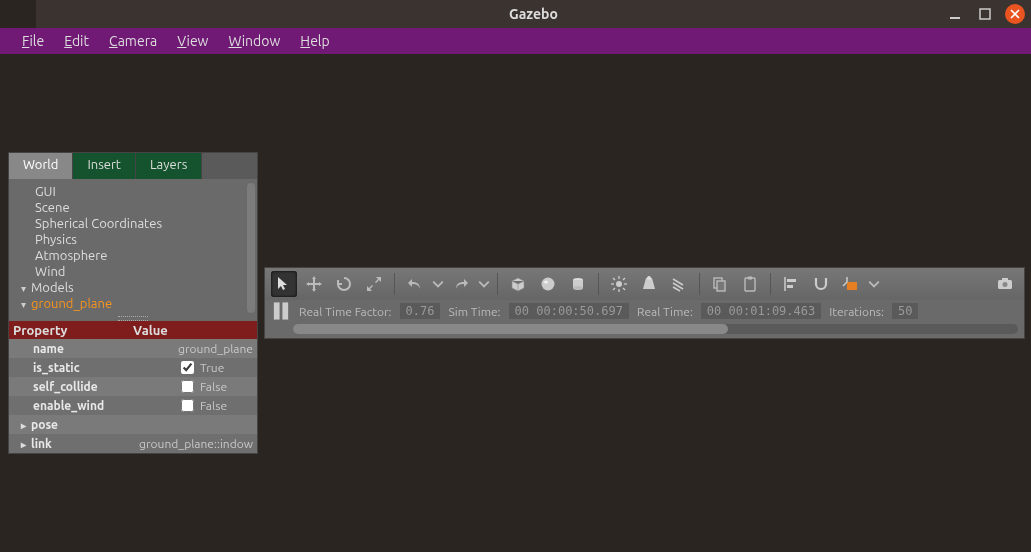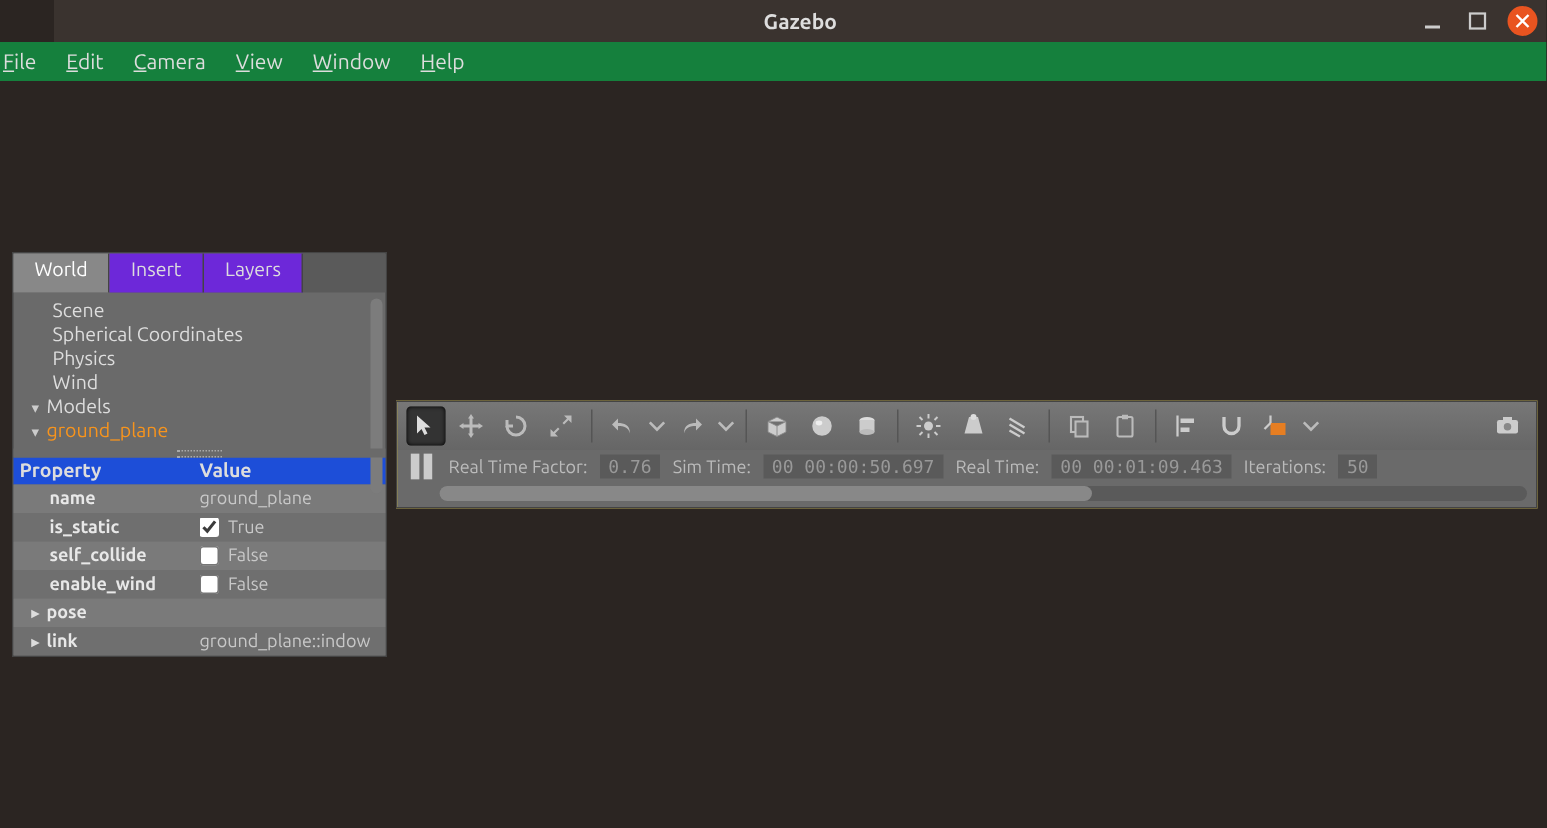--- a/index.html
+++ b/index.html
@@ -8,60 +8,60 @@
   
   .titlebar { height: 28px; background: #3a332f; display: flex; align-items: center; position: relative; margin-left: 36px; }
   .titlebar-title { flex: 1; text-align: center; font-size: 14px; font-weight: bold; color: #ddd; }
   .window-controls { position: absolute; right: 6px; top: 4px; display: flex; gap: 10px; align-items: center; }
   .win-btn { width: 20px; height: 20px; display: flex; align-items: center; justify-content: center; cursor: pointer; }
   .win-btn svg { width: 14px; height: 14px; }
   .win-close { width: 20px; height: 20px; border-radius: 50%; background: #e95420; display: flex; align-items: center; justify-content: center; cursor: pointer; }
   .win-close svg { width: 10px; height: 10px; }
 
   
-  .menubar { height: 26px; background: #15803d; display: flex; align-items: center; padding: 0 2px; gap: 20px; font-size: 14px; }
+  .menubar { height: 26px; background: #701a75; display: flex; align-items: center; padding: 0 22px; gap: 20px; font-size: 14px; }
   .menubar span { color: #ddd; cursor: pointer; }
   .menubar span u { text-decoration: underline; }
 
   
   .main { display: flex; height: calc(552px - 28px - 26px); padding: 6px 6px 6px 8px; gap: 6px; background: #2b2522; align-items: center; }
 
   
   .left-panel { width: 250px; display: flex; flex-direction: column; background: #6a6a6a; border: 1px solid #444; }
   .tabs { display: flex; background: #5a5a5a; height: 26px; }
-  .tab { padding: 4px 14px; font-size: 13px; color: #ddd; background: #6d28d9; border-right: 1px solid #444; cursor: pointer; }
+  .tab { padding: 4px 14px; font-size: 13px; color: #ddd; background: #14532d; border-right: 1px solid #444; cursor: pointer; }
   .tab.active { background: #888; color: #fff; }
 
   .tree { flex: 0 0 auto; padding: 4px 2px; font-size: 13px; color: #ddd; position: relative; }
   .tree-scroll { position: absolute; right: 2px; top: 4px; width: 8px; height: 130px; background: #7c7c7c; border-radius: 4px; }
   .tree-item { padding: 1px 0 1px 24px; cursor: pointer; }
   .tree-item.expandable { padding-left: 10px; }
   .tree-item .caret { display: inline-block; width: 10px; color: #ccc; font-size: 10px; }
   .tree-child { padding-left: 30px; }
   .tree-selected { color: #f7941d; }
 
   .splitter { height: 6px; background: #6a6a6a; position: relative; cursor: row-resize; }
   .splitter::after { content: ""; position: absolute; left: 50%; top: 1px; width: 30px; height: 3px; transform: translateX(-50%); border-top: 1px dotted #aaa; border-bottom: 1px dotted #aaa; }
 
   .prop-table { font-size: 12px; color: #ddd; }
-  .prop-header { display: flex; background: #1d4ed8; font-weight: bold; font-size: 13px; }
+  .prop-header { display: flex; background: #7f1d1d; font-weight: bold; font-size: 13px; }
   .prop-header > div:first-child { width: 120px; padding: 2px 4px; }
   .prop-header > div:last-child { flex: 1; padding: 2px 4px; }
-  .prop-row { display: flex; height: 19px; align-items: center; }
+  .prop-row { display: flex; height: 19px; align-items: center; gap: 48px; }
   .prop-row:nth-child(even) { background: #7a7a7a; }
   .prop-row:nth-child(odd) { background: #6f6f6f; }
   .prop-key { width: 120px; padding: 0 4px 0 24px; color: #e8e8e8; font-weight: bold; }
   .prop-key.exp { padding-left: 12px; }
   .prop-key .caret2 { display:inline-block; width:10px; font-size:10px; color:#ddd;}
   .prop-val { flex: 1; padding: 0 4px; color: #c8c8c8; display: flex; align-items: center; gap: 6px; }
   .prop-val input[type=checkbox] { width: 13px; height: 13px; accent-color: #fff; }
   .prop-fill { flex: 1; background: #6a6a6a; }
 
   
-  .right-panel { flex: 1; display: flex; flex-direction: column; background: #fde047; border: 1px solid #444; }
+  .right-panel { flex: 1; display: flex; flex-direction: column; background: #0f172a; border: 1px solid #444; }
 
   
   .toolbar { height: 32px; background: linear-gradient(#777, #666); display: flex; align-items: center; padding: 0 6px; gap: 4px; }
   .tool-btn { width: 26px; height: 26px; display: flex; align-items: center; justify-content: center; border-radius: 3px; cursor: pointer; }
   .tool-btn.active { background: #333; box-shadow: inset 0 0 3px #000; }
   .tool-btn svg { width: 18px; height: 18px; }
   .tool-sep { width: 1px; height: 22px; background: #555; margin: 0 3px; }
   .tool-spacer { flex: 1; }
 
   
@@ -114,23 +114,25 @@
 
   <div class="left-panel">
     <div class="tabs">
       <div class="tab active">World</div>
       <div class="tab">Insert</div>
       <div class="tab">Layers</div>
     </div>
 
     <div class="tree">
       <div class="tree-scroll"></div>
+      <div class="tree-item">GUI</div>
       <div class="tree-item">Scene</div>
       <div class="tree-item">Spherical Coordinates</div>
       <div class="tree-item">Physics</div>
+      <div class="tree-item">Atmosphere</div>
       <div class="tree-item">Wind</div>
       <div class="tree-item expandable">
         <span class="caret">▾</span><span>Models</span>
       </div>
       <div class="tree-item tree-child expandable">
         <span class="caret">▾</span><span class="tree-selected">ground_plane</span>
       </div>
     </div>
 
     <div class="splitter"></div>

